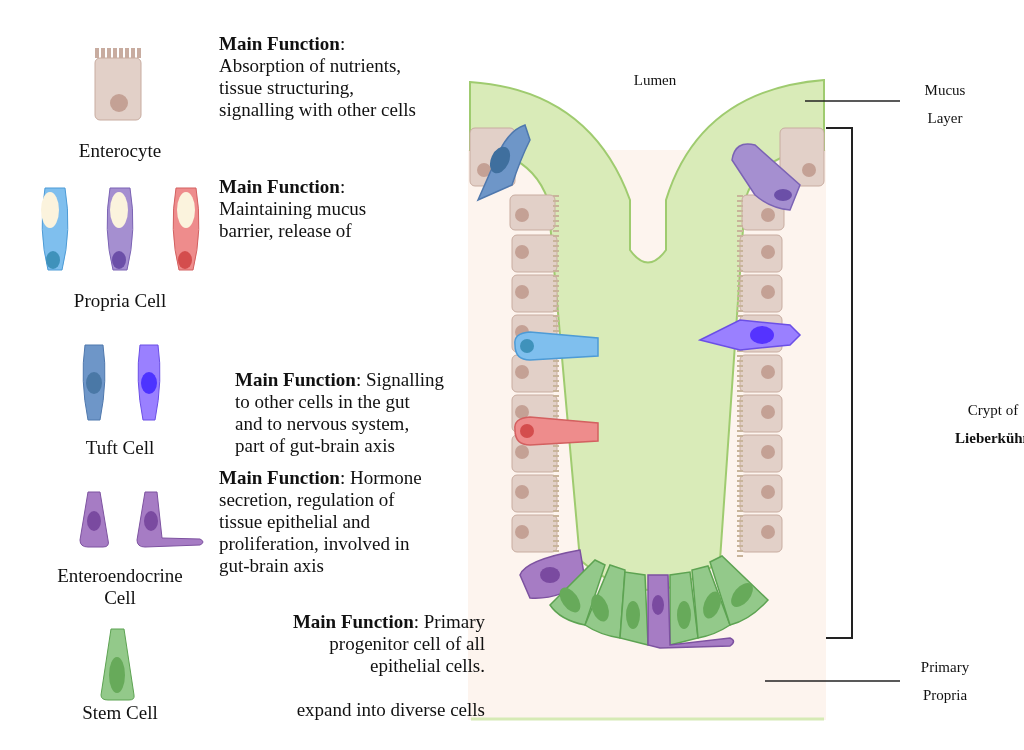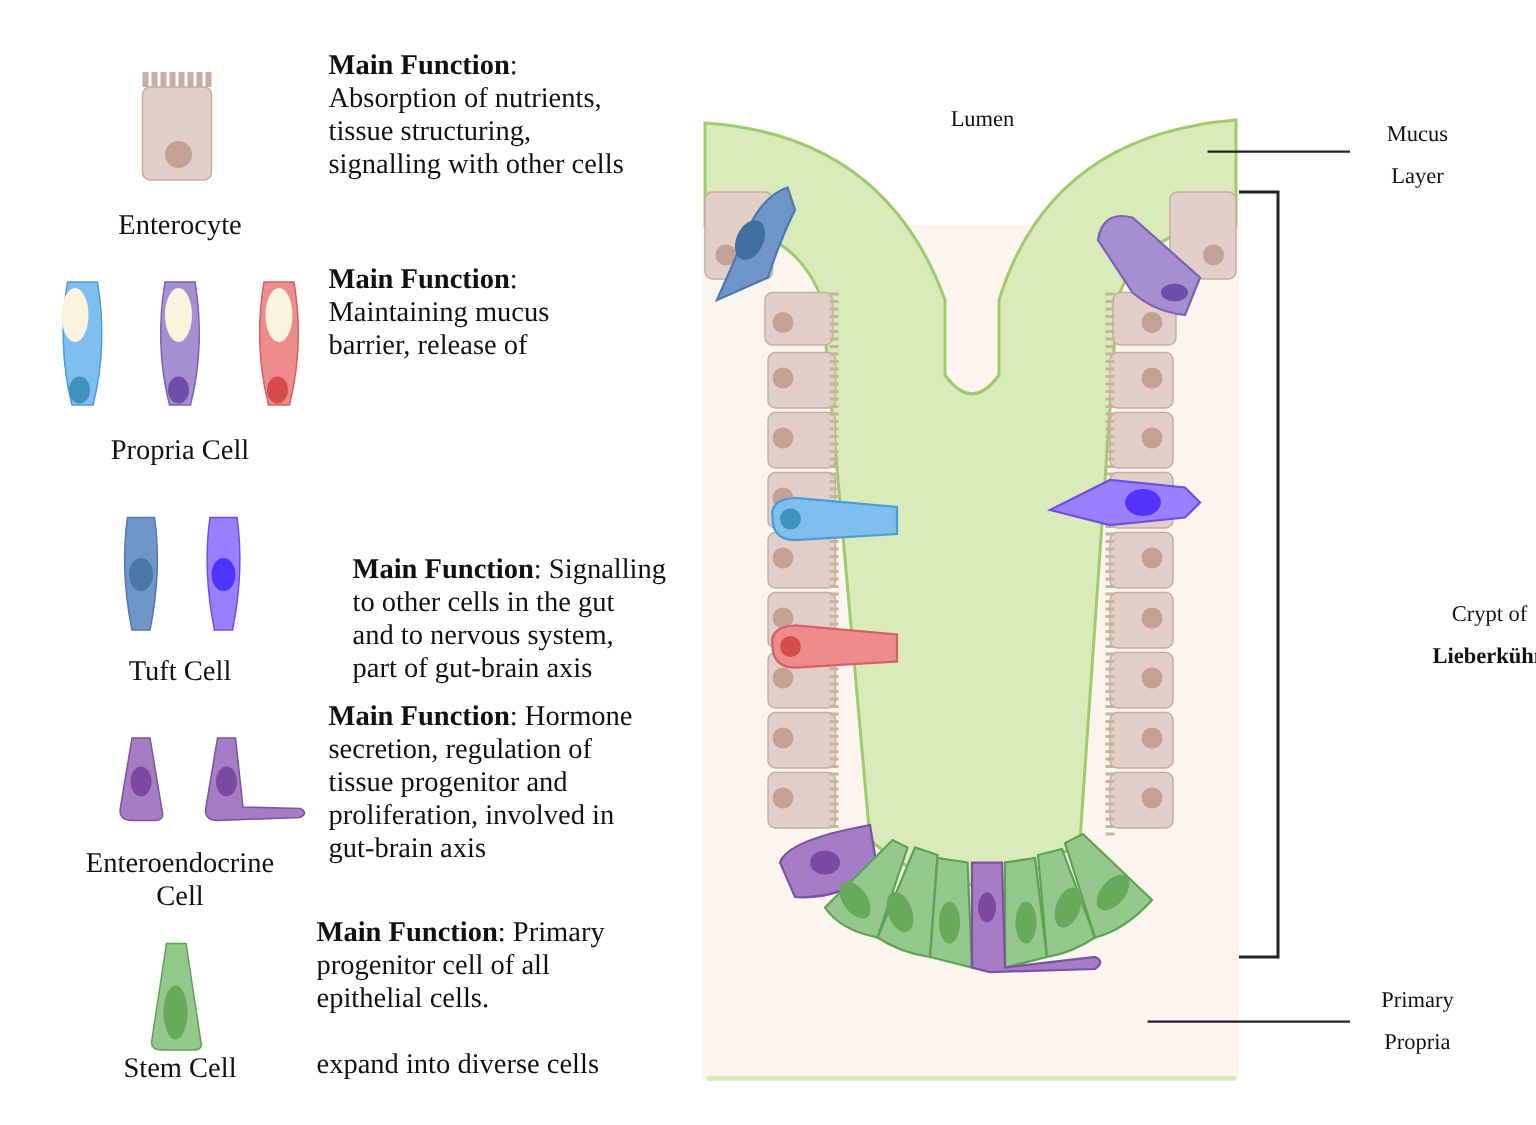--- a/index.html
+++ b/index.html
@@ -181,27 +181,27 @@
   <span>part of gut-brain axis</span>
 </div>
 
 <div class="abs lbl" style="left:30px;top:565px;width:180px;">
   <span>Enteroendocrine</span><br>
   <span>Cell</span>
 </div>
 <div class="abs desc" style="left:219px;top:467px;width:250px;">
   <b>Main Function</b>:<span> Hormone</span><br>
   <span>secretion, regulation of</span><br>
-  <span>tissue progenitor and</span><br>
+  <span>tissue epithelial and</span><br>
   <span>proliferation, involved in</span><br>
   <span>gut-brain axis</span>
 </div>
 
 <div class="abs lbl" style="left:40px;top:702px;width:160px;">Stem Cell</div>
-<div class="abs desc" style="left:211px;top:611px;width:250px;">
+<div class="abs desc" style="left:235px;top:611px;width:250px;text-align:right;">
   <b>Main Function</b>:<span> Primary</span><br>
   <span>progenitor cell of all</span><br>
   <span>epithelial cells.</span><br>
   <br>
   <span>expand into diverse cells</span>
 </div>
 
 <div class="abs big" style="left:600px;top:66px;width:110px;">Lumen</div>
 <div class="abs big" style="left:895px;top:76px;width:100px;">
   <span>Mucus</span><br>

